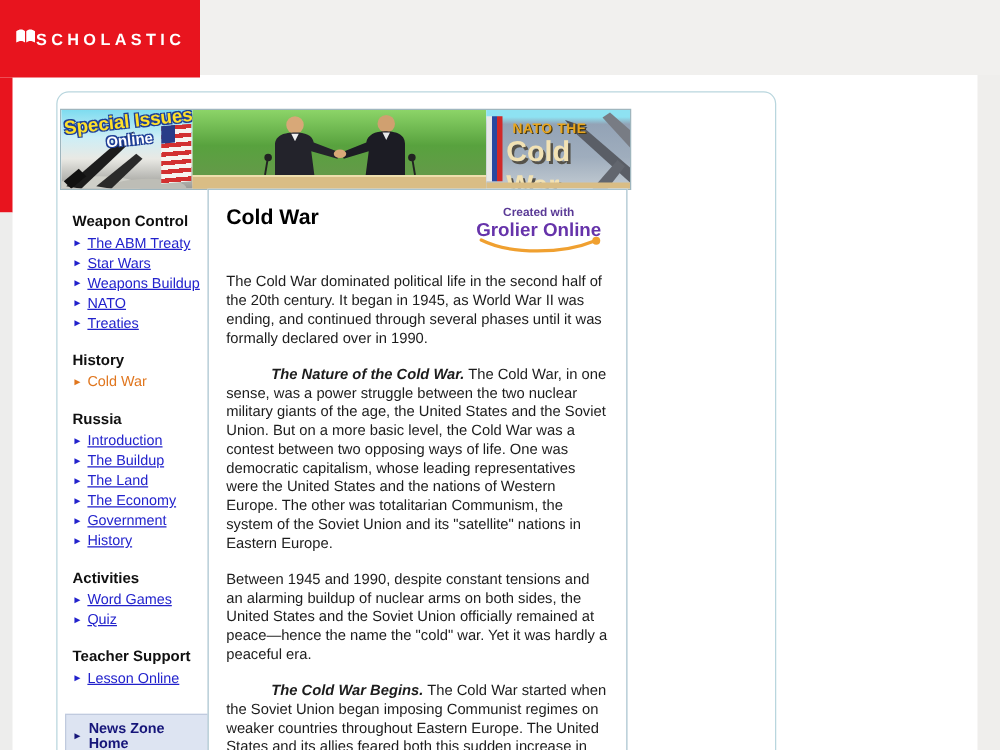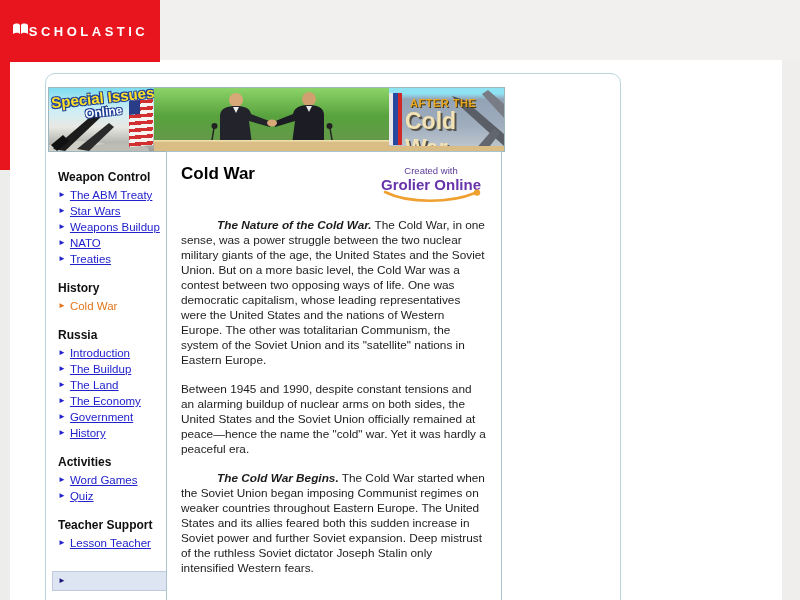--- a/index.html
+++ b/index.html
@@ -60,21 +60,21 @@
     padding:5px 5px;display:flex;gap:5px;align-items:center;cursor:pointer;}
   .home-box .arrow{color:#16167a;}
   .home-link{color:#16167a;font-weight:bold;font-size:11.5px;}
   
   .content{position:absolute;left:120px;top:77px;width:336px;height:556px;box-sizing:border-box;
     border:1px solid #a9c3cf;background:#fff;padding:12px 14px;}
   .c-head{display:flex;justify-content:space-between;align-items:flex-start;}
   .c-title{font-size:17px;font-weight:bold;color:#000;margin:0;}
   .c-source{font-size:11.5px;color:#222;margin-top:3px;}
   .grolier{width:112px;position:relative;text-align:center;padding-top:1px;flex:0 0 auto;cursor:pointer;}
-  .created{font-size:9.5px;font-weight:normal;color:#5a3a96;}
+  .created{font-size:9.5px;font-weight:bold;color:#5a3a96;}
   .g-name{font-size:15px;font-weight:bold;color:#6633aa;}
   .swoosh{position:absolute;left:4px;top:25px;}
   .body-text p{font-size:11.8px;line-height:15px;color:#1c1c1c;margin:14px 0;}
   .body-text p:first-child{margin-top:25px;}
   .body-text strong.bi{font-style:italic;margin-left:36px;}
 </style>
 </head>
 <body>
 
 <div class="hdr">
@@ -130,21 +130,21 @@
       </svg>
     </div>
     <div class="b-right">
       <svg width="70" height="63" viewBox="0 0 70 63">
         <polygon points="70,58 28,20 34,15 70,46" fill="#5a5e66"></polygon>
         <polygon points="28,20 18,8 36,14" fill="#4a4e56"></polygon>
         <polygon points="70,30 48,6 54,2 70,16" fill="#787c84"></polygon>
         <polygon points="40,63 60,40 66,45 52,63" fill="#62666e"></polygon>
       </svg>
       <div class="ru-flag"></div>
-      <div class="after-the">AFTER THE</div>
+      <div class="after-the">NATO THE</div>
       <div class="cw-big">Cold War</div>
       <div class="desk-r"></div>
     </div>
   </div>
 
   <nav class="sidebar">
     <div id="sidebar-sections">
         <div class="sb-heading">Weapon Control</div>
         <div class="sb-row">
           <span class="arrow">►</span>
@@ -201,41 +201,43 @@
           <span class="arrow">►</span>
           <span class="sb-link">Word Games</span>
         </div>
         <div class="sb-row">
           <span class="arrow">►</span>
           <span class="sb-link">Quiz</span>
         </div>
         <div class="sb-heading">Teacher Support</div>
         <div class="sb-row">
           <span class="arrow">►</span>
-          <span class="sb-link">Lesson Teacher</span>
+          <span class="sb-link">Lesson Online</span>
         </div>
       </div>
     <div class="home-box">
       <span class="arrow">►</span>
+      <span class="home-link">News Zone Home</span>
     </div>
   </nav>
 
   <main class="content">
     <div class="c-head">
       <div>
         <h1 class="c-title">Cold War</h1>
       </div>
       <div class="grolier">
         <div class="created">Created with</div>
         <div class="g-name">Grolier Online</div>
         <svg class="swoosh" width="104" height="16" viewBox="0 0 104 16">
           <path d="M6,3 C 30,15 72,14 96,4" stroke="#f0a030" stroke-width="2.6" fill="none" stroke-linecap="round"></path>
           <circle cx="98" cy="3.6" r="3.2" fill="#f0a030"></circle>
         </svg>
       </div>
     </div>
     <div class="body-text" id="paragraphs">
+        <p>The Cold War dominated political life in the second half of the 20th century. It began in 1945, as World War II was ending, and continued through several phases until it was formally declared over in 1990.</p>
         <p><strong class="bi">The Nature of the Cold War.</strong> The Cold War, in one sense, was a power struggle between the two nuclear military giants of the age, the United States and the Soviet Union. But on a more basic level, the Cold War was a contest between two opposing ways of life. One was democratic capitalism, whose leading representatives were the United States and the nations of Western Europe. The other was totalitarian Communism, the system of the Soviet Union and its "satellite" nations in Eastern Europe.</p>
         <p>Between 1945 and 1990, despite constant tensions and an alarming buildup of nuclear arms on both sides, the United States and the Soviet Union officially remained at peace—hence the name the "cold" war. Yet it was hardly a peaceful era.</p>
         <p><strong class="bi">The Cold War Begins.</strong> The Cold War started when the Soviet Union began imposing Communist regimes on weaker countries throughout Eastern Europe. The United States and its allies feared both this sudden increase in Soviet power and further Soviet expansion. Deep mistrust of the ruthless Soviet dictator Joseph Stalin only intensified Western fears.</p>
       </div>
   </main>
 </div>
 
 </body></html>

